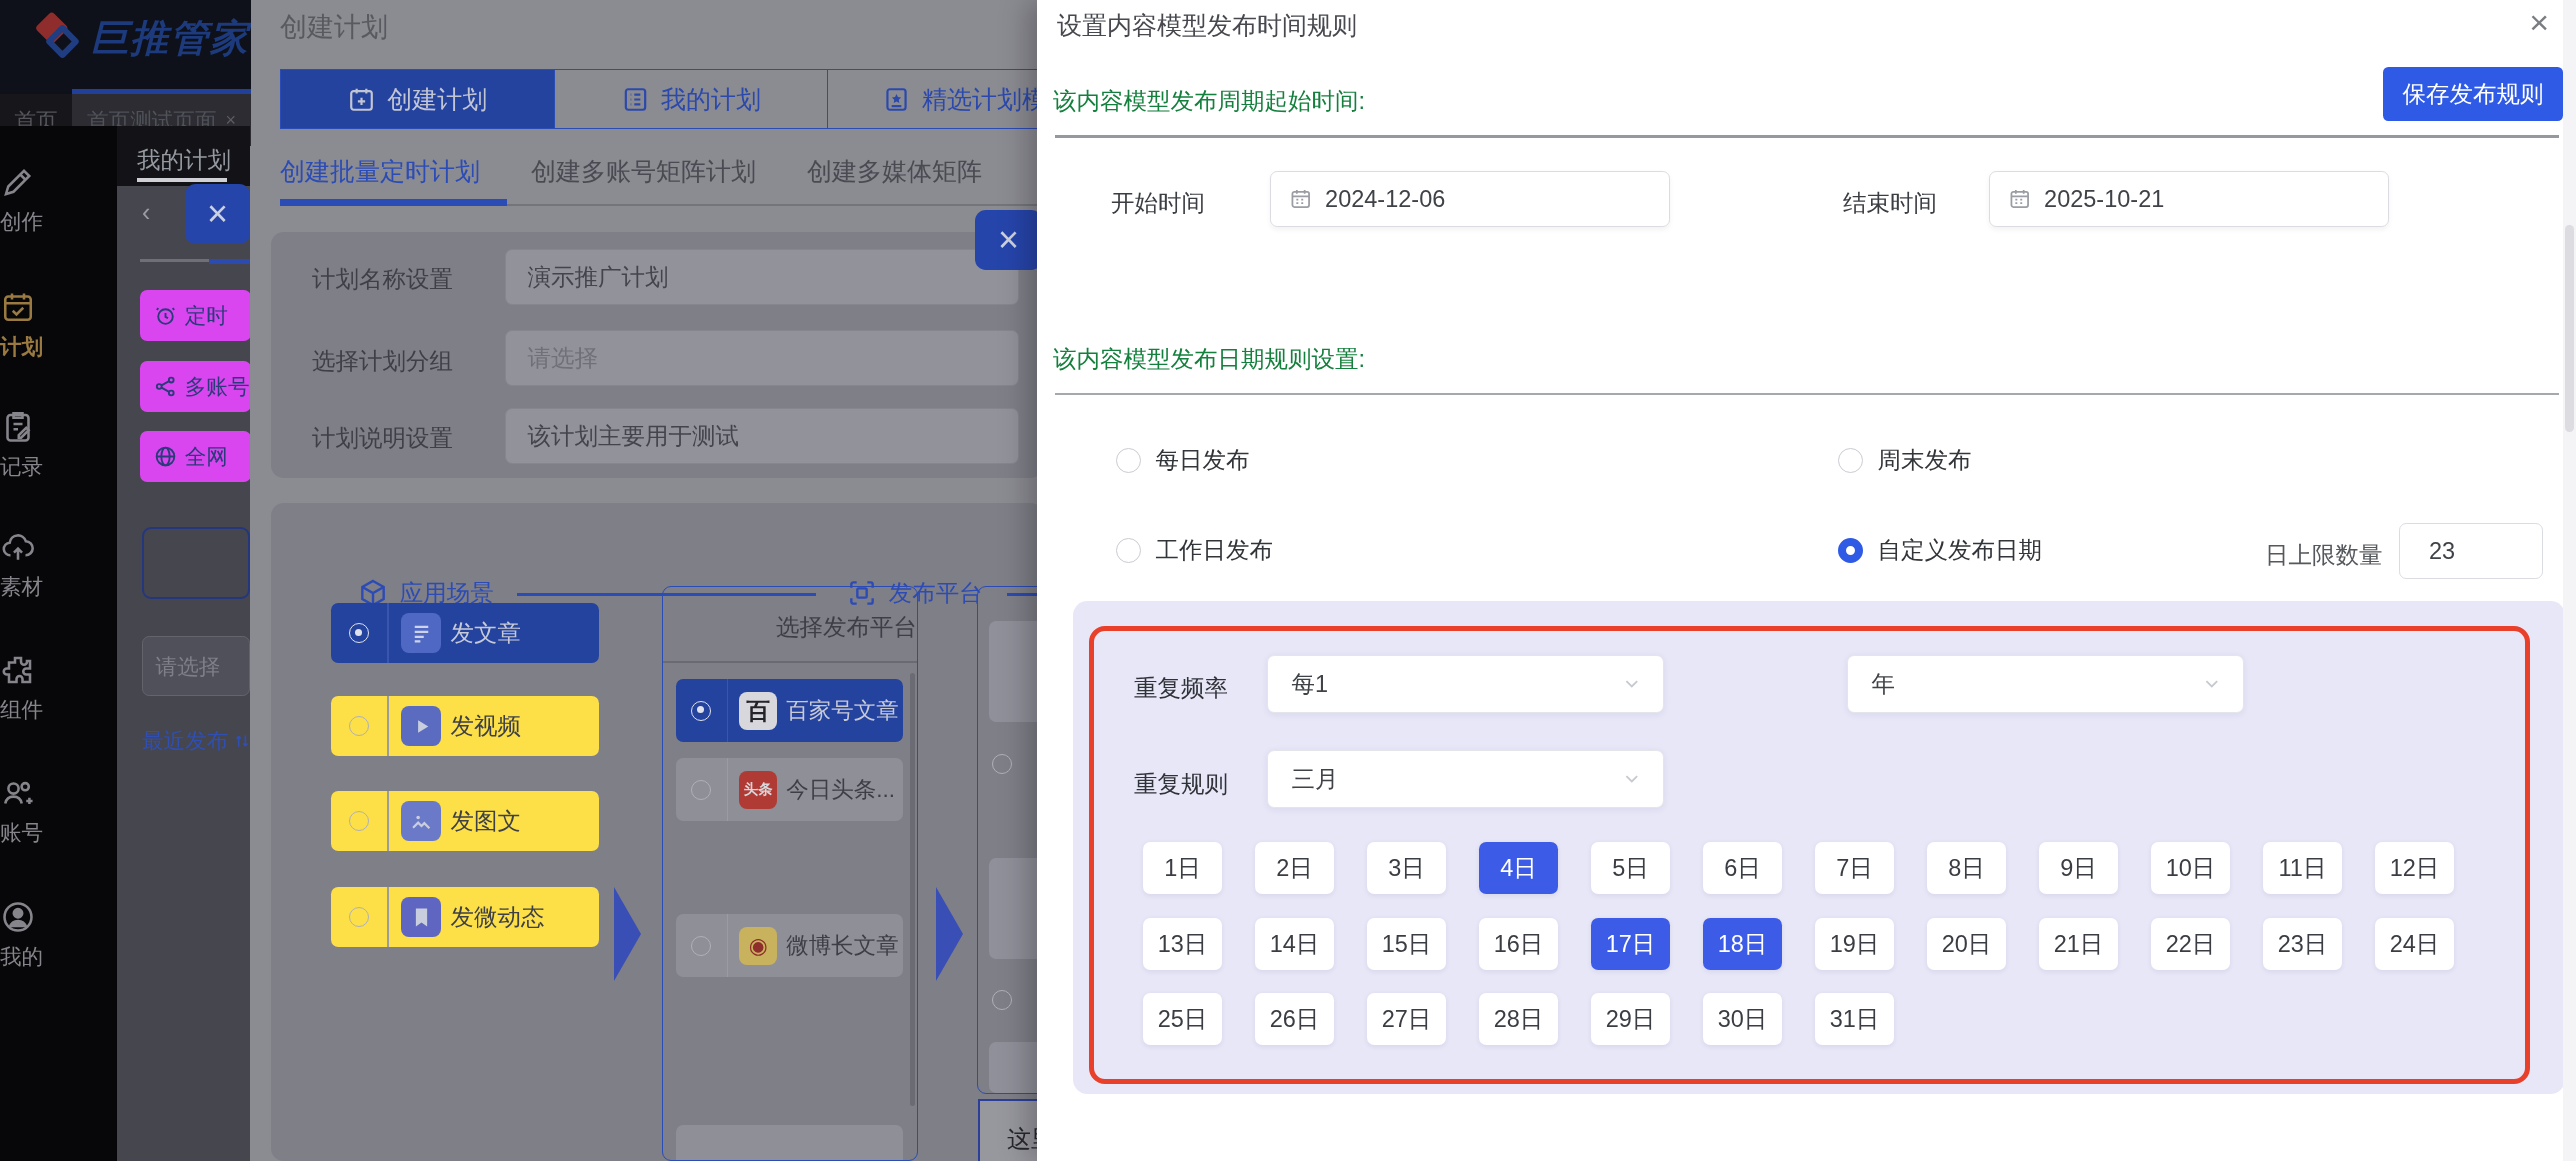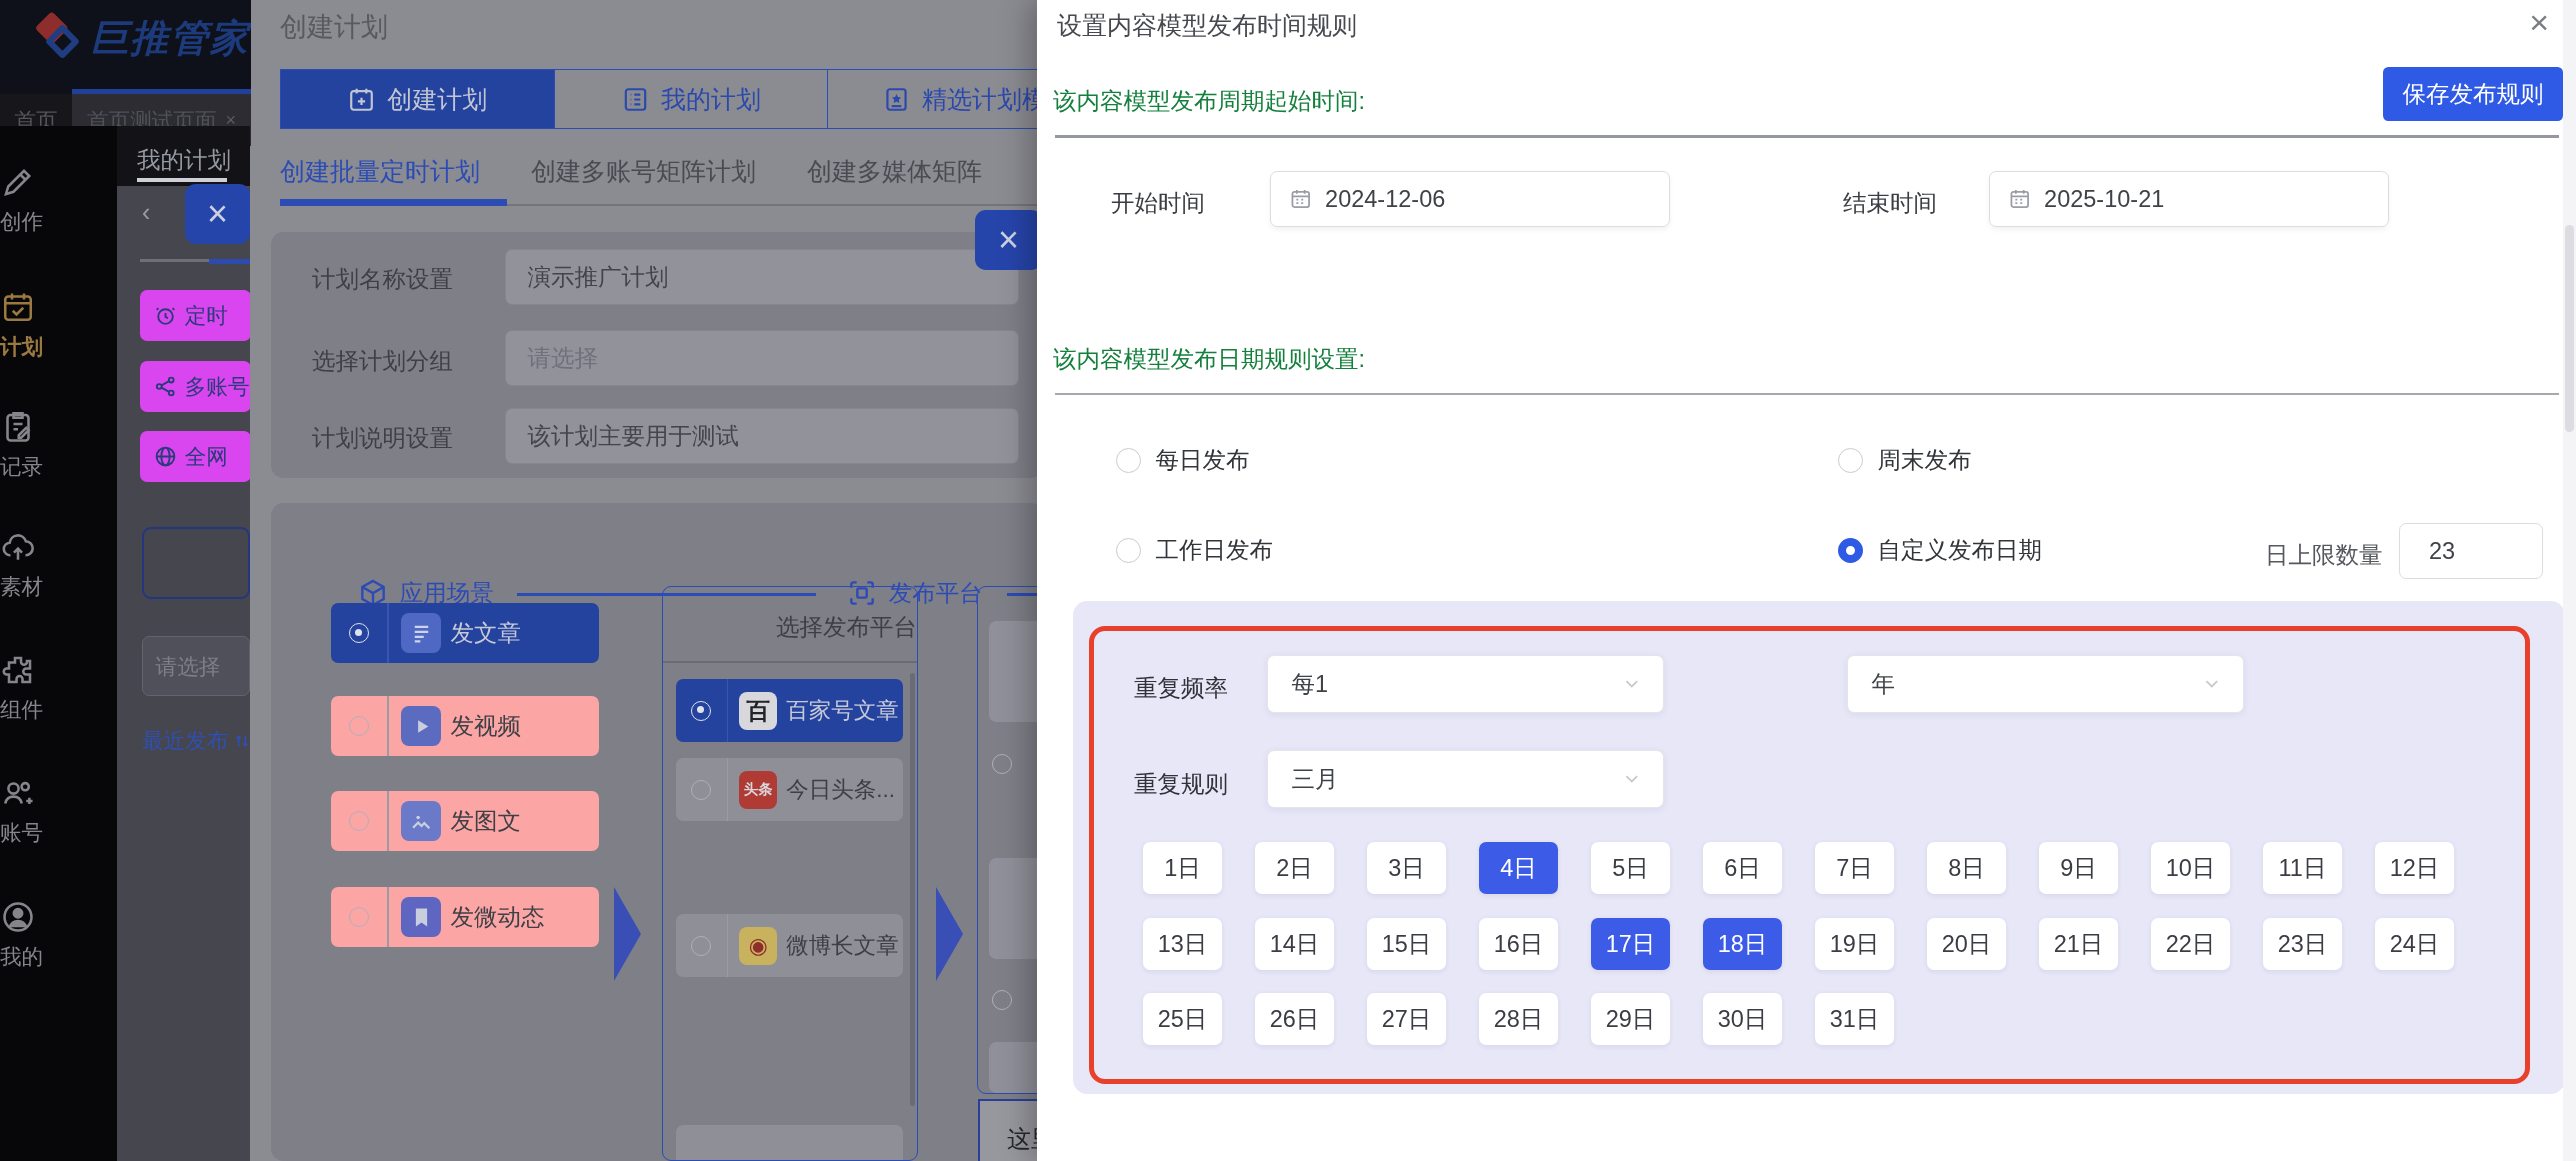--- a/index.html
+++ b/index.html
@@ -65,21 +65,21 @@
   .mcard.scene { top:503px; height:658px; }
   .frow-label { position:absolute; left:61px; font-size:23.5px; color:#3f3f47; white-space:nowrap; }
   .finput { position:absolute; left:254px; width:514px; height:56px; background:#92929b; border:0.9px solid #86868f; border-radius:7.2px; display:flex; align-items:center; padding-left:21.6px; font-size:23.5px; color:#44444d; cursor:text; }
   .finput.placeholder { color:#70707a; cursor:pointer; }
   .mid .x-btn { left:724px; top:210px; width:67px; }
 
   .sec-head { position:absolute; display:flex; align-items:center; gap:10.8px; color:#2c4bb5; font-size:23.5px; white-space:nowrap; }
   .sec-head svg { width:32px; height:32px; }
   .sec-line { position:absolute; height:2.7px; background:#2b4bb5; top:593px; }
 
-  .scn-card { position:absolute; left:80px; width:268px; height:60px; background:#fca5a5; border-radius:7.2px; display:flex; align-items:center; overflow:hidden; cursor:pointer; }
+  .scn-card { position:absolute; left:80px; width:268px; height:60px; background:#fde047; border-radius:7.2px; display:flex; align-items:center; overflow:hidden; cursor:pointer; }
   .scn-card .radio-cell { width:56px; display:flex; justify-content:center; }
   .ring { width:20px; height:20px; border:1.8px solid #b0b0b8; border-radius:50%; }
   .scn-card .vdiv { width:1.8px; height:60px; background:#9b9ba2; }
   .scn-card .icn { width:40px; height:40px; border-radius:8px; margin:0 9px 0 12.6px; display:flex; align-items:center; justify-content:center; }
   .scn-card .icn svg { width:27px; height:27px; }
   .scn-card .lbl { font-size:23.5px; color:#3e4046; }
   .scn-card.selected { background:#24439f; }
   .scn-card.selected .lbl { color:#c6c9d6; }
   .scn-card.selected .vdiv { background:#3a55ad; }
   .scn-card.selected .ring { border-color:#dfe2ec; position:relative; }

